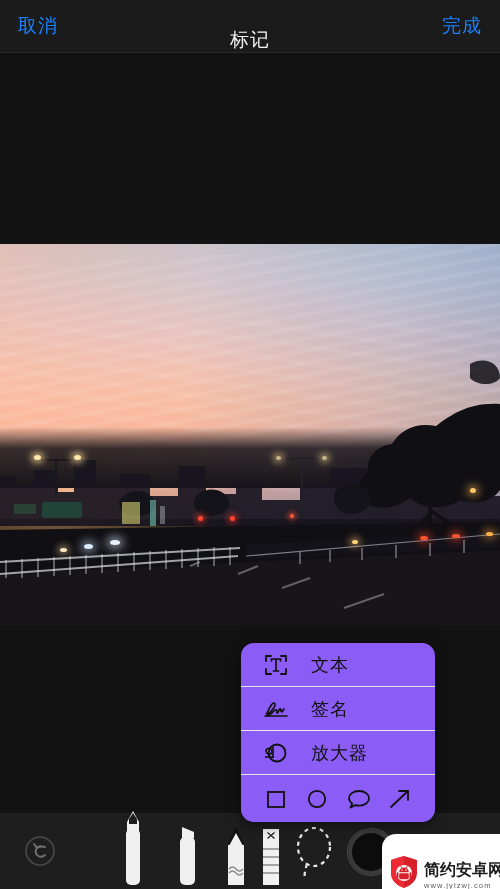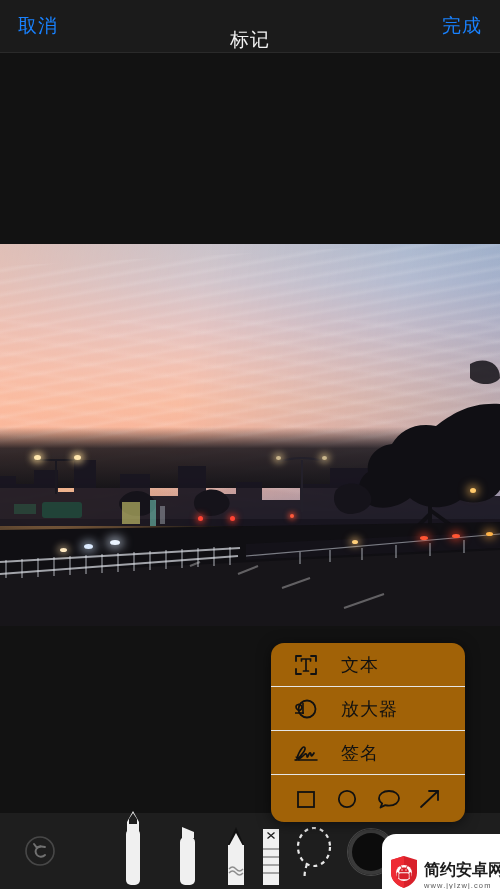--- a/index.html
+++ b/index.html
@@ -135,24 +135,24 @@
     position: absolute;
     border-radius: 50%;
   }
   .shop-sign {
     position: absolute;
   }
 
   
   #popup {
     position: absolute;
-    left: 271px;
+    left: 241px;
     top: 643px;
     width: 194px;
-    background: #a16207;
+    background: #8b5cf6;
     border-radius: 13px;
     box-shadow: 0 2px 14px rgba(0,0,0,0.55);
     overflow: hidden;
     z-index: 40;
   }
   .pop-row {
     display: flex;
     align-items: center;
     height: 44px;
     padding-left: 18px;
@@ -392,42 +392,42 @@
             <path d="M8.5,8 L8.5,6 L17.5,6 L17.5,8 M13,6 L13,18 M10.5,18 L15.5,18" stroke-width="1.7"></path>
           </g>
         </svg>
       </span>
       <span class="pop-label">文本</span>
     </div>
 
     <div class="pop-row">
       <span class="pop-ico">
         <svg width="28" height="24" viewBox="0 0 28 24">
+          <g stroke="#111" fill="none" stroke-linecap="round" stroke-linejoin="round">
+            <path d="M3,19 L25,19" stroke-width="1.5"></path>
+            <path d="M5,17 C8,8 12,4 13,7 C14,10 8,15 7,17 C6,19 9,17 12,14 C14,12 15,13 15,15 C15,17 16,16 17,13 C18,11 19,12 19,14 C19,16 21,14 22,12" stroke-width="1.7"></path>
+            <path d="M4,16 L7,19 M7,16 L4,19" stroke-width="1.1"></path>
+          </g>
+        </svg>
+      </span>
+      <span class="pop-label">签名</span>
+    </div>
+
+    <div class="pop-row">
+      <span class="pop-ico">
+        <svg width="28" height="24" viewBox="0 0 28 24">
           <g stroke="#111" fill="none">
             <circle cx="15" cy="12" r="8.5" stroke-width="1.8"></circle>
             <path d="M4,10 C4,7 8,6.5 9.5,9 C11,11.5 8,14 6,13 C4.5,12.3 4,11.3 4,10 Z" stroke-width="1.6"></path>
             <path d="M11,6 L11,17" stroke-width="1.6"></path>
             <path d="M3,16 L12,16" stroke-width="1.5"></path>
           </g>
         </svg>
       </span>
       <span class="pop-label">放大器</span>
-    </div>
-
-    <div class="pop-row">
-      <span class="pop-ico">
-        <svg width="28" height="24" viewBox="0 0 28 24">
-          <g stroke="#111" fill="none" stroke-linecap="round" stroke-linejoin="round">
-            <path d="M3,19 L25,19" stroke-width="1.5"></path>
-            <path d="M5,17 C8,8 12,4 13,7 C14,10 8,15 7,17 C6,19 9,17 12,14 C14,12 15,13 15,15 C15,17 16,16 17,13 C18,11 19,12 19,14 C19,16 21,14 22,12" stroke-width="1.7"></path>
-            <path d="M4,16 L7,19 M7,16 L4,19" stroke-width="1.1"></path>
-          </g>
-        </svg>
-      </span>
-      <span class="pop-label">签名</span>
     </div>
 
     <div id="shape-row">
       <span class="shape-ico">
         <svg width="24" height="24" viewBox="0 0 24 24">
             <rect x="4" y="5" width="16" height="15" fill="none" stroke="#111" stroke-width="1.8"></rect>
           </svg>
       </span>
       <span class="shape-ico">
         <svg width="24" height="24" viewBox="0 0 24 24">

